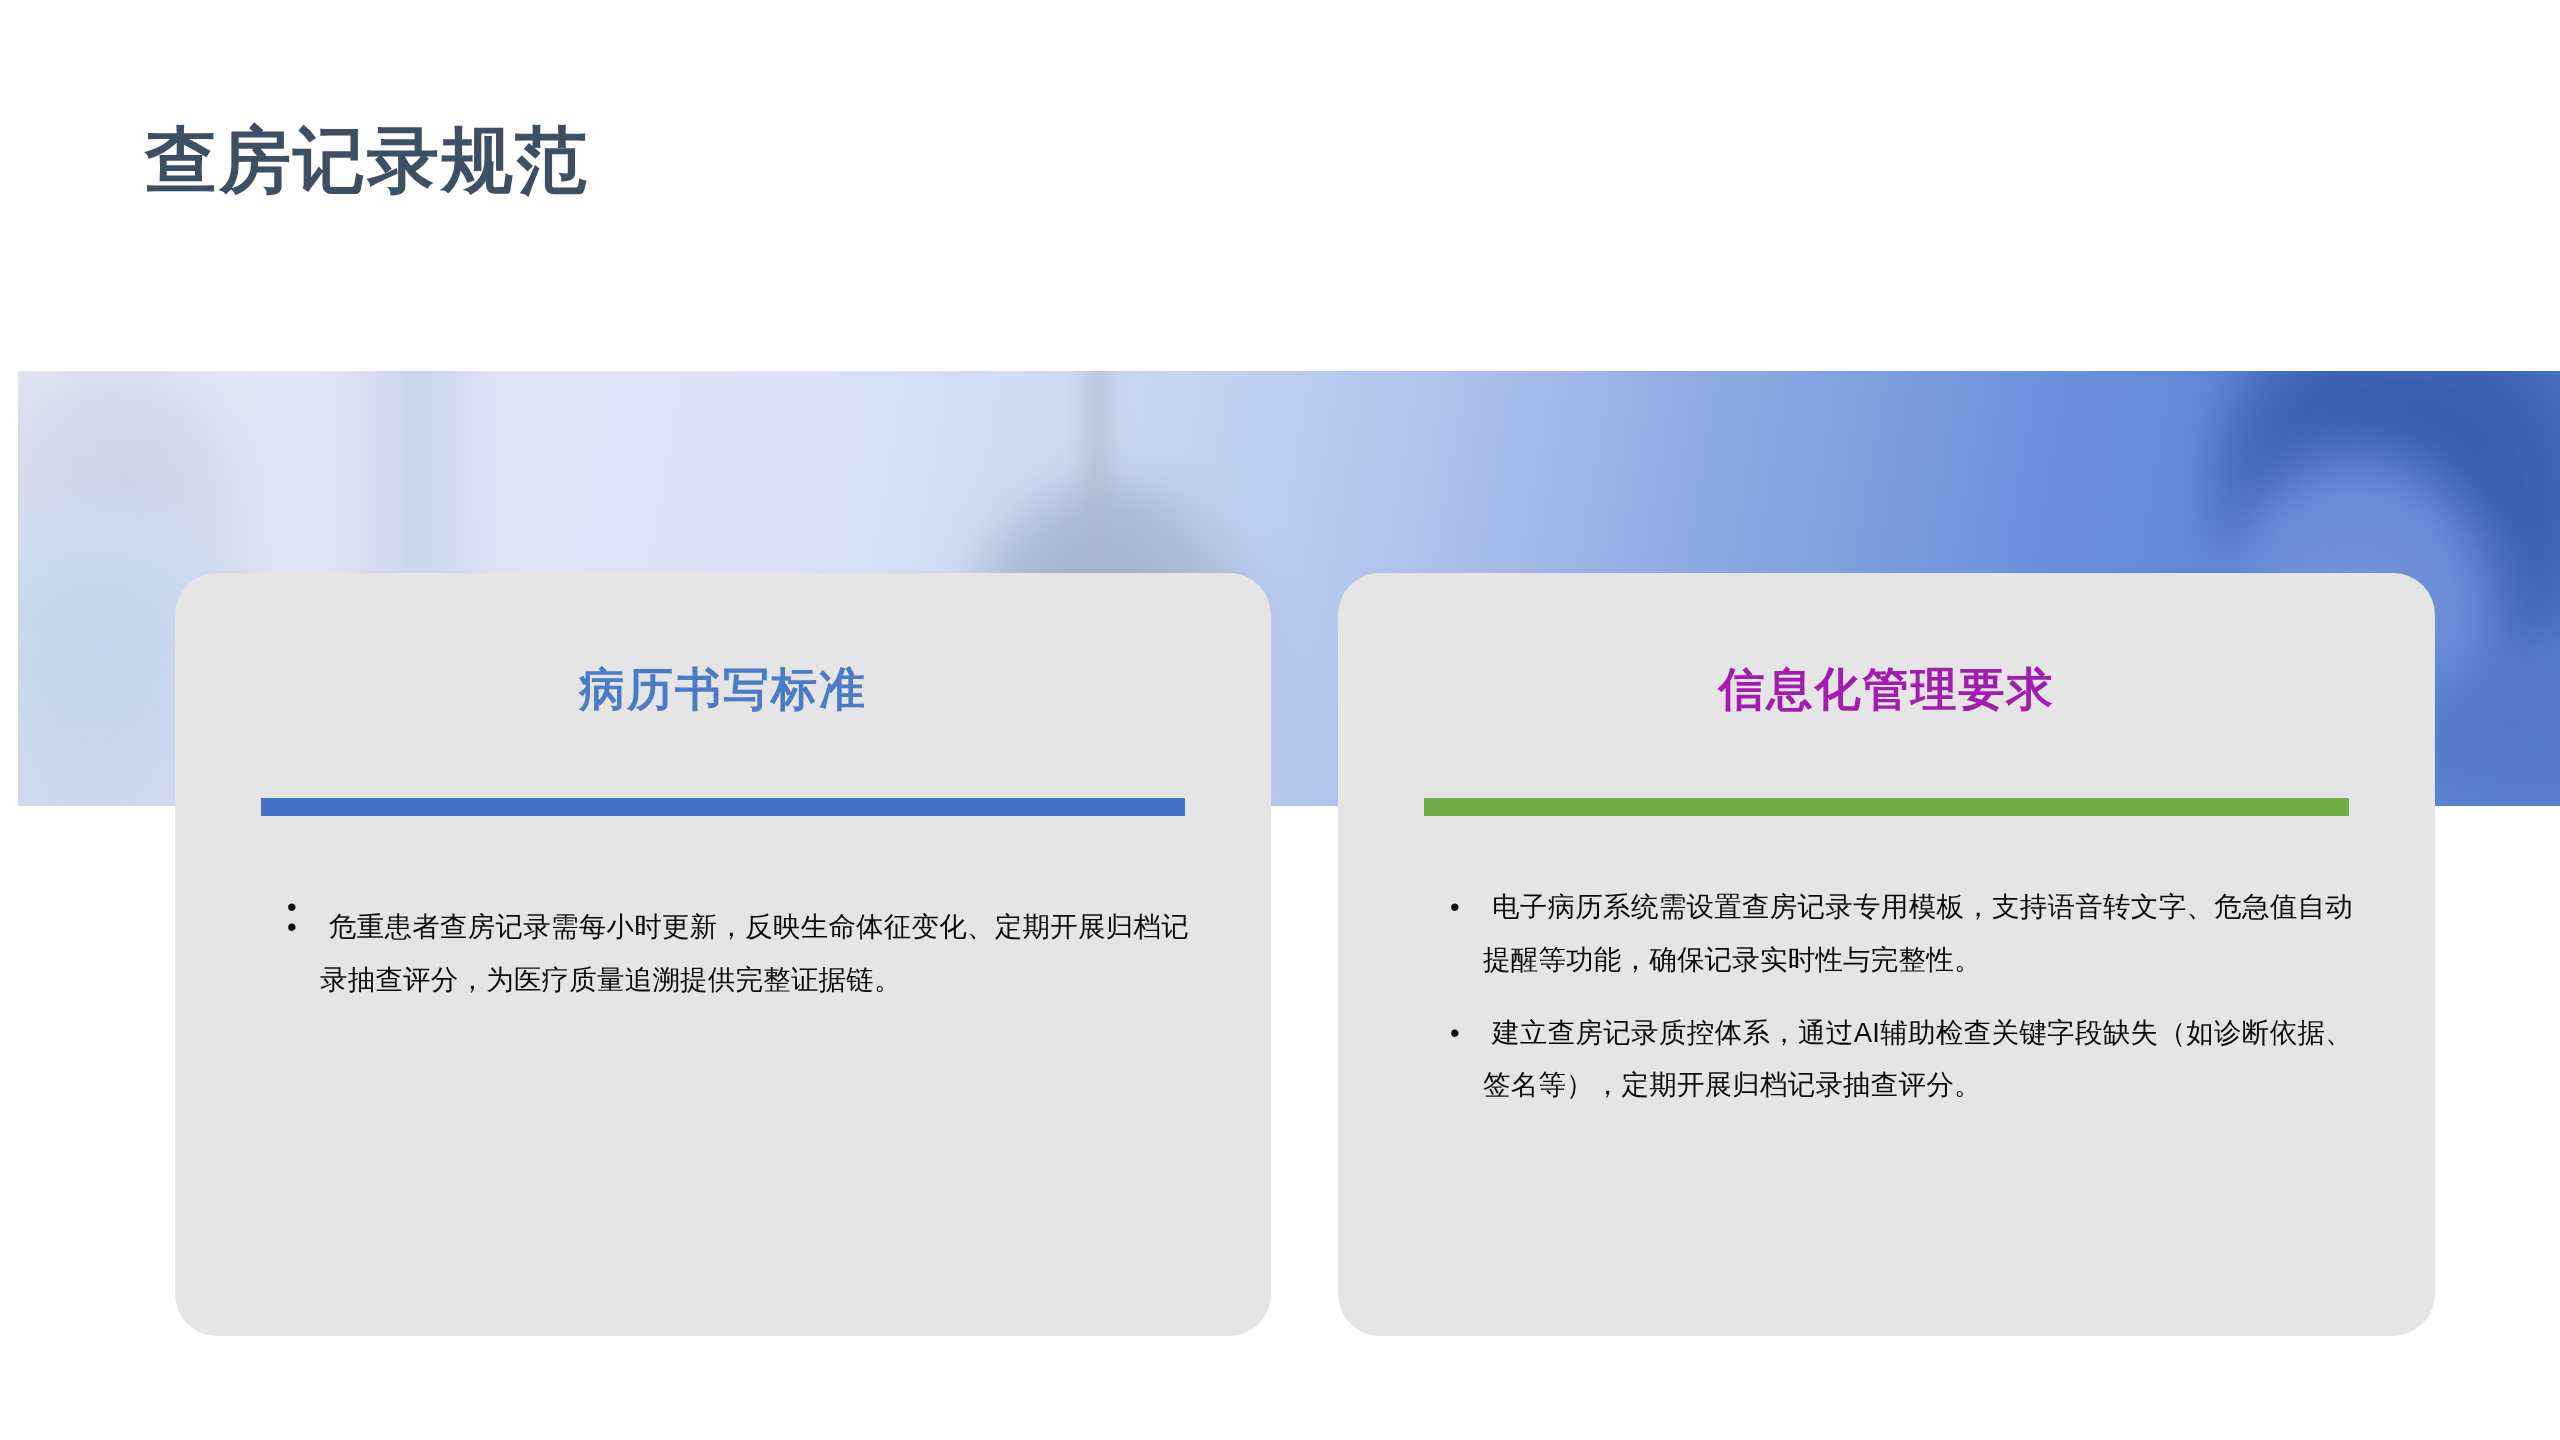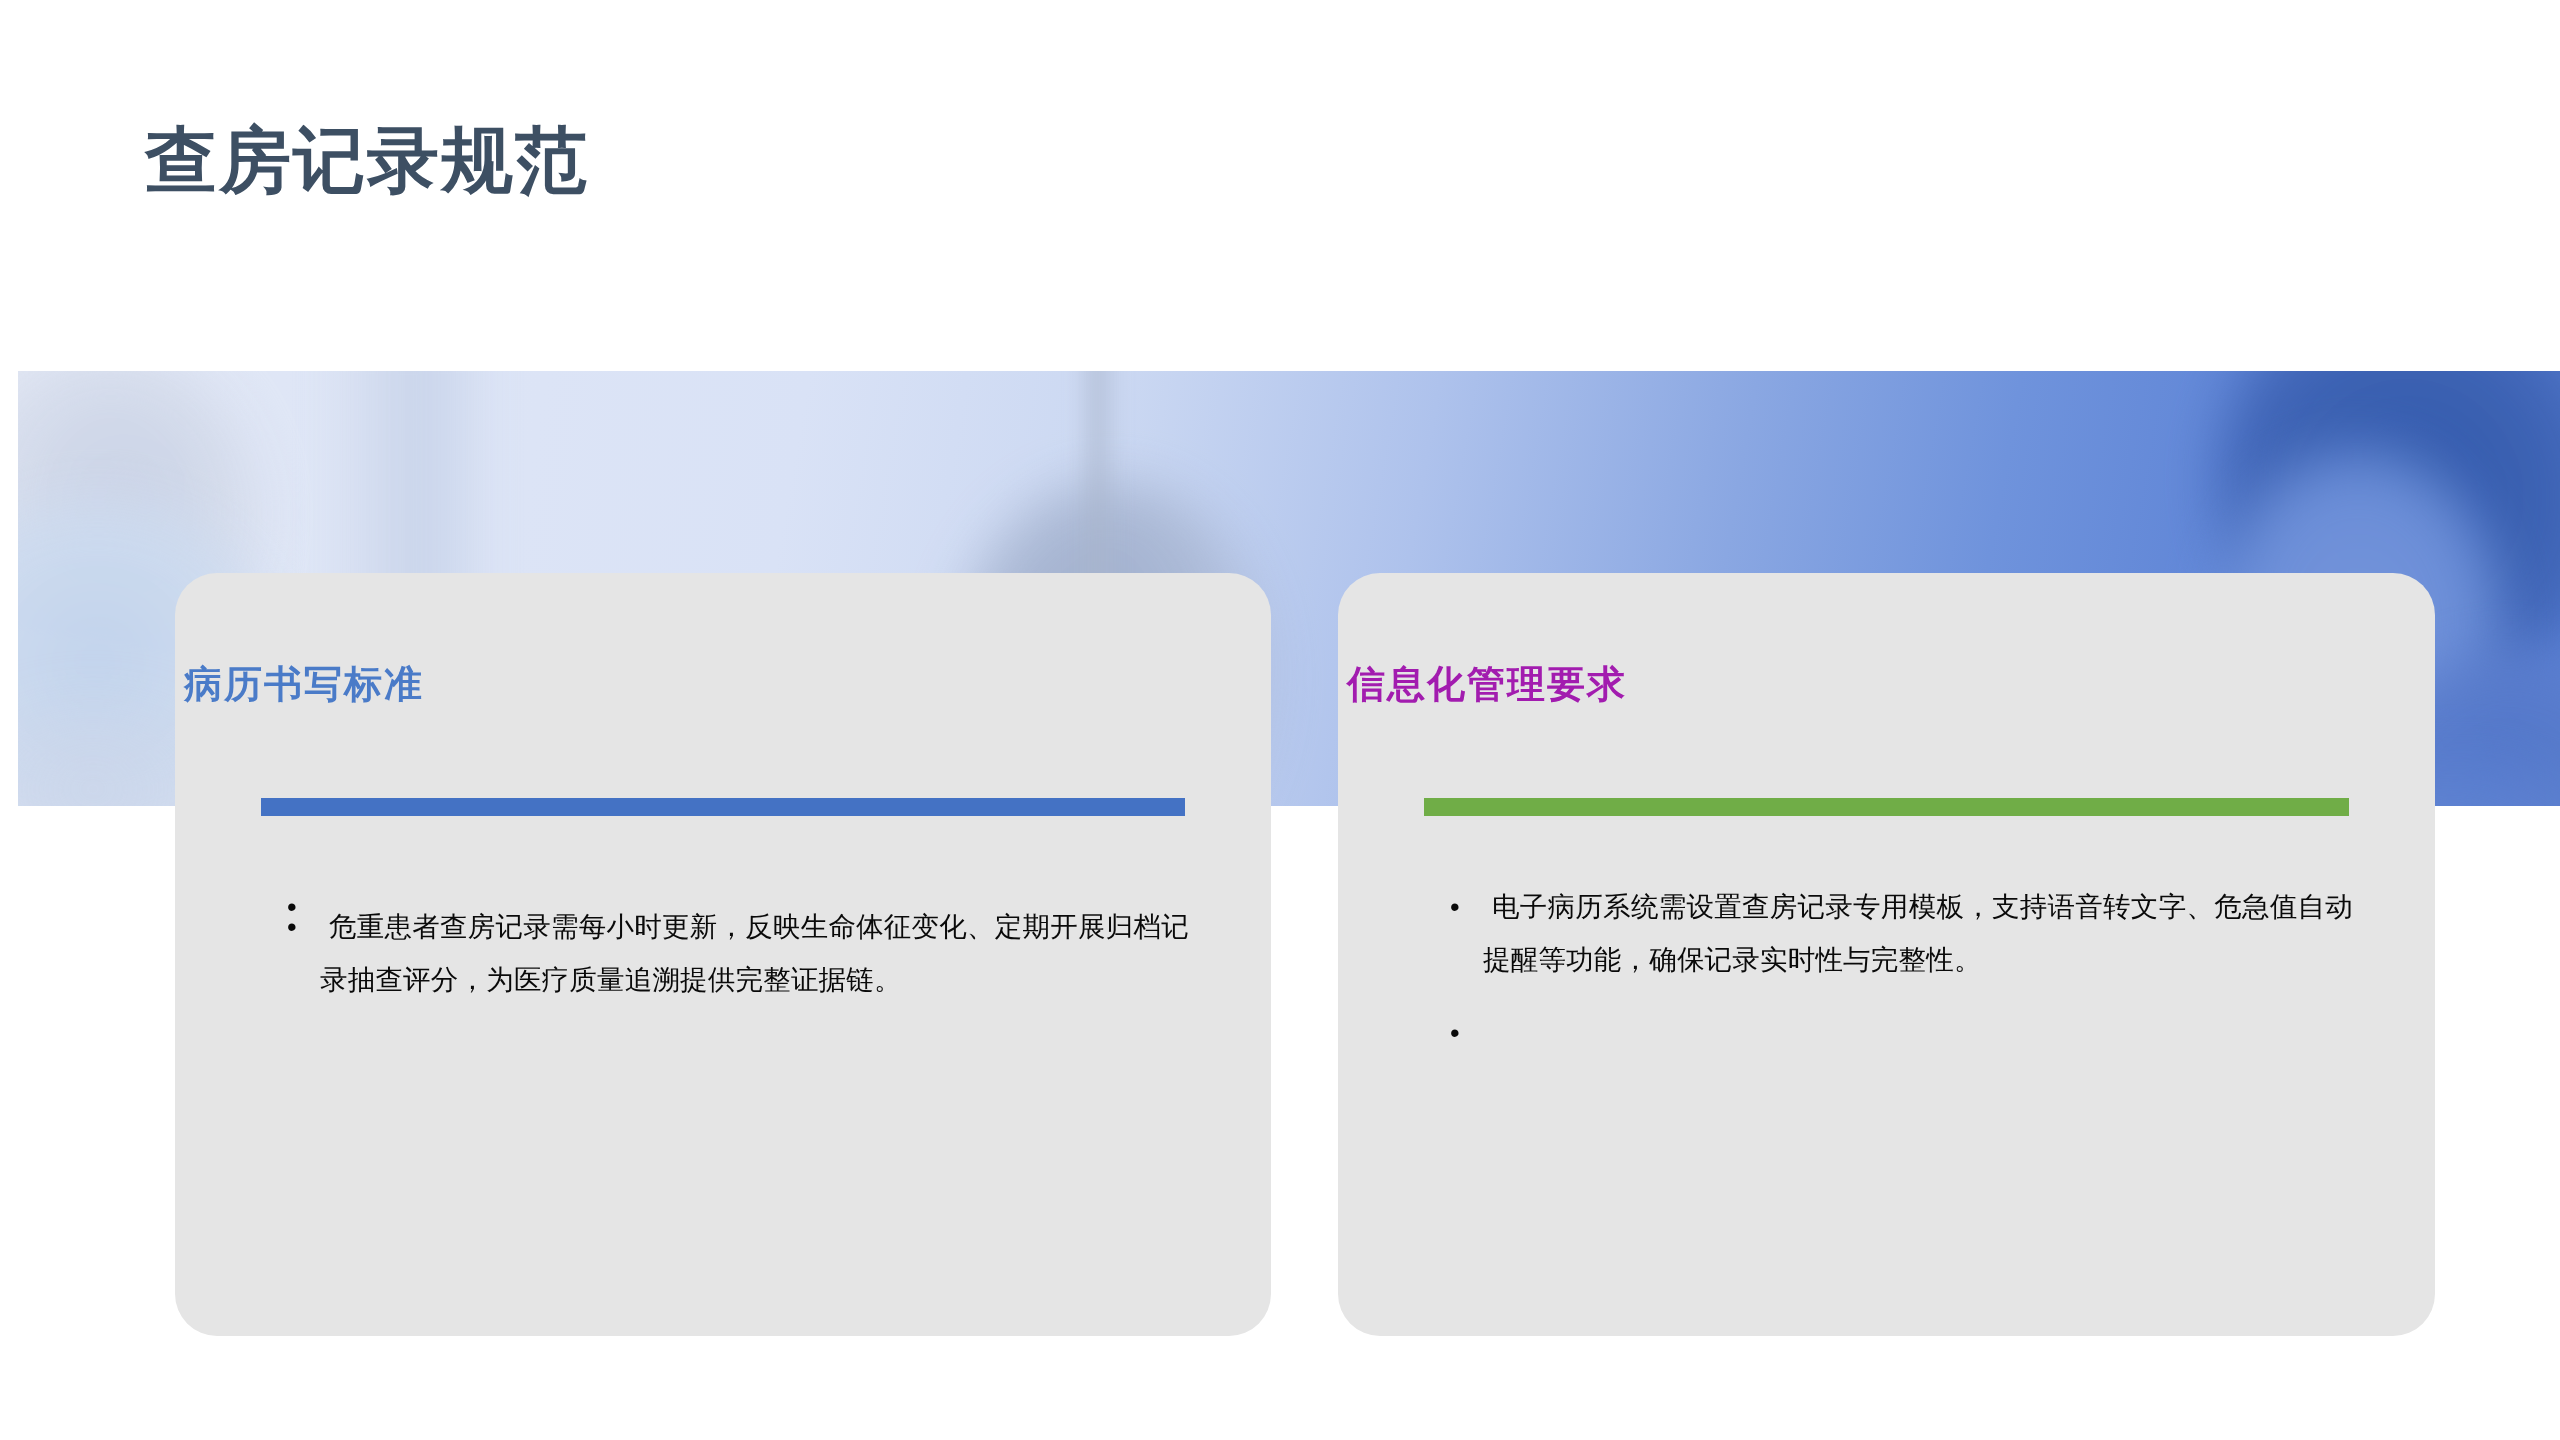--- a/index.html
+++ b/index.html
@@ -129,21 +129,22 @@
     background:#E5E5E5;
     border-radius:42px;
   }
   .card-left  { left:157px;  width:1096px; }
   .card-right { left:1320px; width:1097px; }
 
   .card-title {
     position:absolute;
     left:0; top:80px;
     width:100%;
-    font-size:38px;
+    text-align:center;
+    font-size:46px;
     font-weight:bold;
     letter-spacing:2px;
     line-height:1.2;
   }
   .title-blue  { color:#4A7BC8; }
   .title-green { color:#a21caf; }
 
   .card-divider {
     position:absolute;
     top:225px;
@@ -215,17 +216,18 @@
   <div class="card card-right">
     <div class="card-title title-green">信息化管理要求</div>
     <div class="card-divider divider-green"></div>
     <div class="card-body">
       <div class="bullet-item">
         <span class="dot">•</span>
         <span>电子病历系统需设置查房记录专用模板，支持语音转文字、危急值自动提醒等功能，确保记录实时性与完整性。</span>
       </div>
       <div class="bullet-item">
         <span class="dot">•</span>
+        <span>建立查房记录质控体系，通过AI辅助检查关键字段缺失（如诊断依据、签名等），定期开展归档记录抽查评分。</span>
       </div>
     </div>
   </div>
 
 </div>
 
 </body></html>

